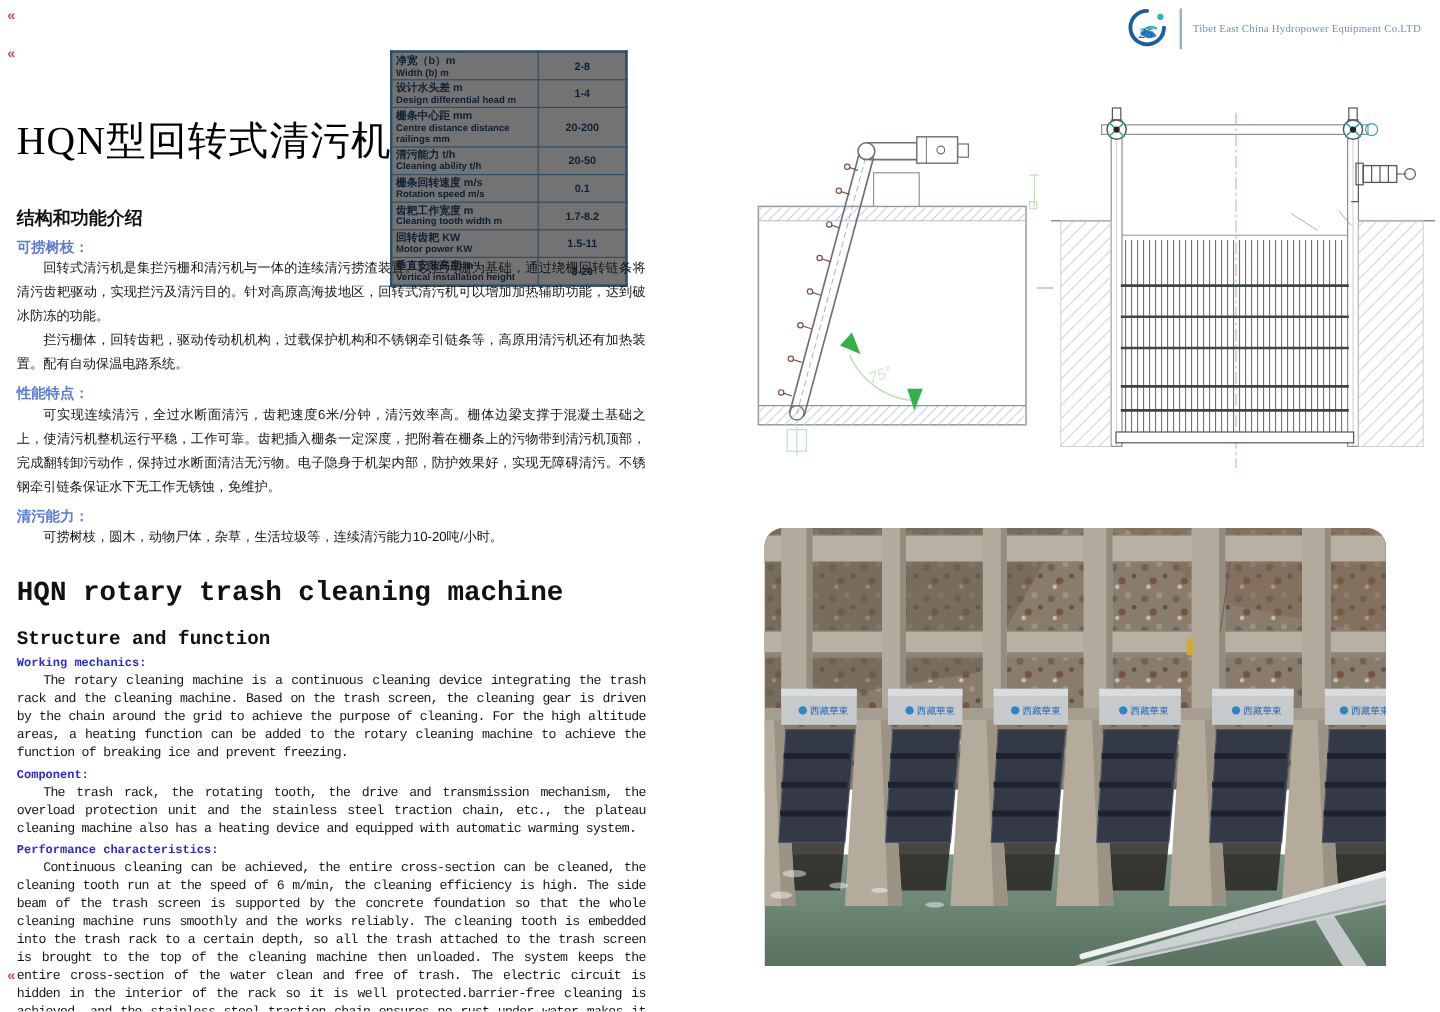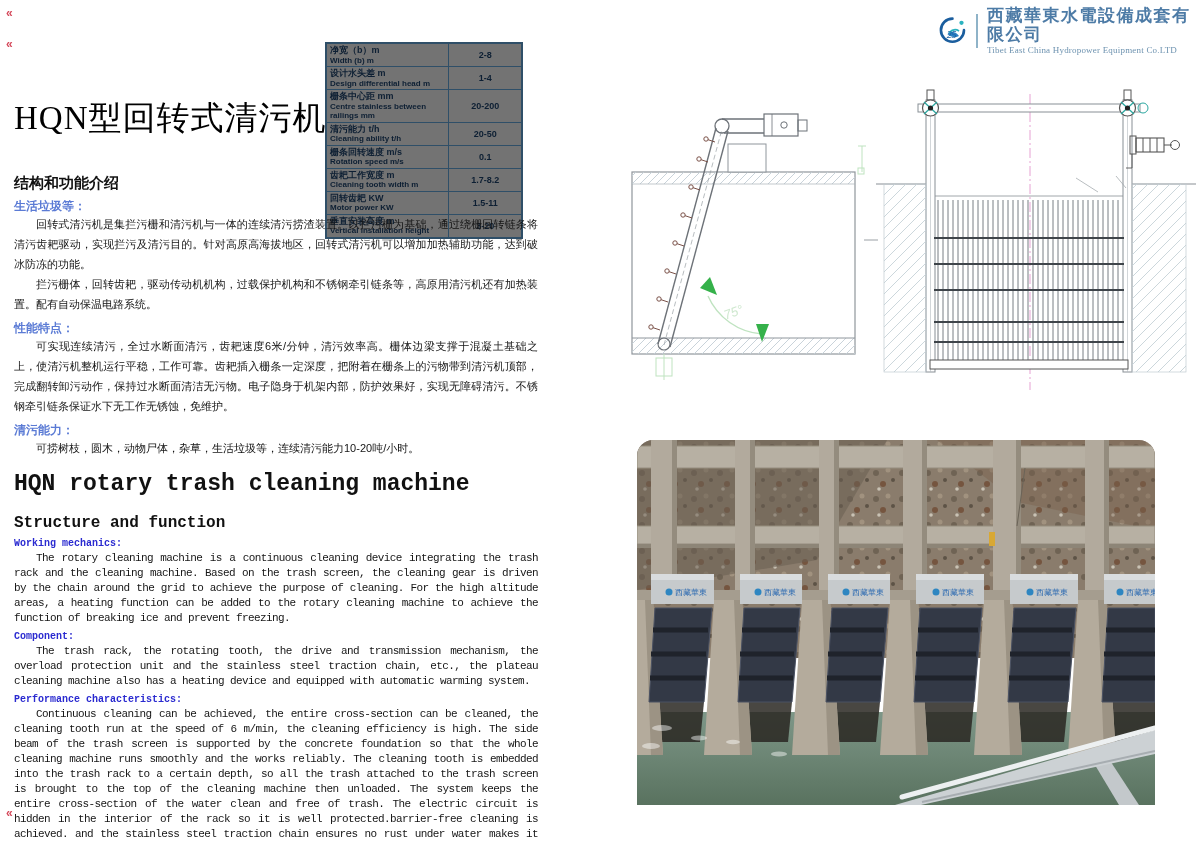--- a/index.html
+++ b/index.html
@@ -26,21 +26,21 @@
   .spec .lbl .cnl{font-size:9px;font-weight:bold;color:#0d1f33;line-height:10.5px;}
   .spec .lbl .enl{font-size:8px;font-weight:bold;color:#0d1f33;line-height:9.5px;}
   .spec .val{width:70px;text-align:center;font-size:9px;font-weight:bold;color:#0d1f33;}
 
   
   .col{position:absolute;left:14px;top:98px;width:524px;}
   .cn-title{font-family:"Liberation Serif", serif;font-size:33px;line-height:40px;letter-spacing:1px;color:#000;}
   .cn-subtitle{margin-top:36px;font-size:15px;font-weight:600;line-height:18px;}
   .cnh{margin-top:6px;font-size:12px;font-weight:bold;color:#5b7bd5;line-height:16px;}
   .cnp{font-size:11px;line-height:20px;text-align:justify;text-indent:2em;color:#151515;}
-  .en-title{margin-top:13px;font-family:"Liberation Mono", monospace;font-size:23px;line-height:26px;font-weight:600;}
+  .en-title{margin-top:23px;font-family:"Liberation Mono", monospace;font-size:23px;line-height:26px;font-weight:600;}
   .en-subtitle{margin-top:16px;font-family:"Liberation Mono", monospace;font-size:16px;line-height:20px;font-weight:600;}
   .enh{margin-top:4px;font-family:"Liberation Mono", monospace;font-size:10px;font-weight:bold;color:#2a2ad0;line-height:14px;}
   .enp{font-family:"Liberation Mono", monospace;font-size:11px;letter-spacing:-0.6px;line-height:15px;
        text-align:justify;text-indent:22px;color:#151515;}
 
   
   .draw-a{position:absolute;left:612px;top:92px;width:268px;height:306px;}
   .draw-b{position:absolute;left:870px;top:88px;width:330px;height:310px;}
   .photo{position:absolute;left:637px;top:440px;width:518px;height:387px;border-radius:16px;overflow:hidden;}
   svg{display:block;}
@@ -57,21 +57,20 @@
   <div class="brand">
     <svg class="swirl" viewBox="0 0 40 36">
       <path d="M20 3 A14 14 0 1 0 34 17" fill="none" stroke="#1b5e9e" stroke-width="3.2" stroke-linecap="round"></path>
       <path d="M14 22 Q20 28 28 24 Q24 18 16 19 Z" fill="#2a7ec2"></path>
       <path d="M16 20 q6 -6 12 -2" fill="none" stroke="#2ab3c0" stroke-width="2"></path>
       <circle cx="31" cy="8" r="2.6" fill="#2ab3c0"></circle>
       <text x="13" y="26" font-size="12" font-style="italic" fill="#1b5e9e" font-family="Liberation Serif, serif">25</text>
     </svg>
     <div class="divider"></div>
     <div class="names">
-      <span class="cn">西藏華東水電設備成套有限公司</span>
       <span class="en">Tibet East China Hydropower Equipment Co.LTD</span>
     </div>
   </div>
 
   <table class="spec">
     <tbody>
       <tr>
           <td class="lbl">
             <div class="cnl">净宽（b）m</div>
             <div class="enl">Width (b) m</div>
@@ -81,21 +80,21 @@
       <tr>
           <td class="lbl">
             <div class="cnl">设计水头差 m</div>
             <div class="enl">Design differential head m</div>
           </td>
           <td class="val">1-4</td>
         </tr>
       <tr>
           <td class="lbl">
             <div class="cnl">栅条中心距 mm</div>
-            <div class="enl">Centre stainless between railings mm</div>
+            <div class="enl">Centre distance distance railings mm</div>
           </td>
           <td class="val">20-200</td>
         </tr>
       <tr>
           <td class="lbl">
             <div class="cnl">清污能力 t/h</div>
             <div class="enl">Cleaning ability t/h</div>
           </td>
           <td class="val">20-50</td>
         </tr>
@@ -127,21 +126,21 @@
           </td>
           <td class="val">3-20</td>
         </tr>
     </tbody>
   </table>
 
   <div class="col">
     <div class="cn-title">HQN型回转式清污机</div>
     <div class="cn-subtitle">结构和功能介绍</div>
 
-    <div class="cnh">生活垃圾等：</div>
+    <div class="cnh">可捞树枝：</div>
     <div class="cnp">回转式清污机是集拦污栅和清污机与一体的连续清污捞渣装置。以拦污栅为基础，通过绕栅回转链条将清污齿耙驱动，实现拦污及清污目的。针对高原高海拔地区，回转式清污机可以增加加热辅助功能，达到破冰防冻的功能。</div>
     <div class="cnp">拦污栅体，回转齿耙，驱动传动机机构，过载保护机构和不锈钢牵引链条等，高原用清污机还有加热装置。配有自动保温电路系统。</div>
     <div class="cnh">性能特点：</div>
     <div class="cnp">可实现连续清污，全过水断面清污，齿耙速度6米/分钟，清污效率高。栅体边梁支撑于混凝土基础之上，使清污机整机运行平稳，工作可靠。齿耙插入栅条一定深度，把附着在栅条上的污物带到清污机顶部，完成翻转卸污动作，保持过水断面清洁无污物。电子隐身于机架内部，防护效果好，实现无障碍清污。不锈钢牵引链条保证水下无工作无锈蚀，免维护。</div>
     <div class="cnh">清污能力：</div>
     <div class="cnp">可捞树枝，圆木，动物尸体，杂草，生活垃圾等，连续清污能力10-20吨/小时。</div>
 
     <div class="en-title">HQN rotary trash cleaning machine</div>
     <div class="en-subtitle">Structure and function</div>
 

